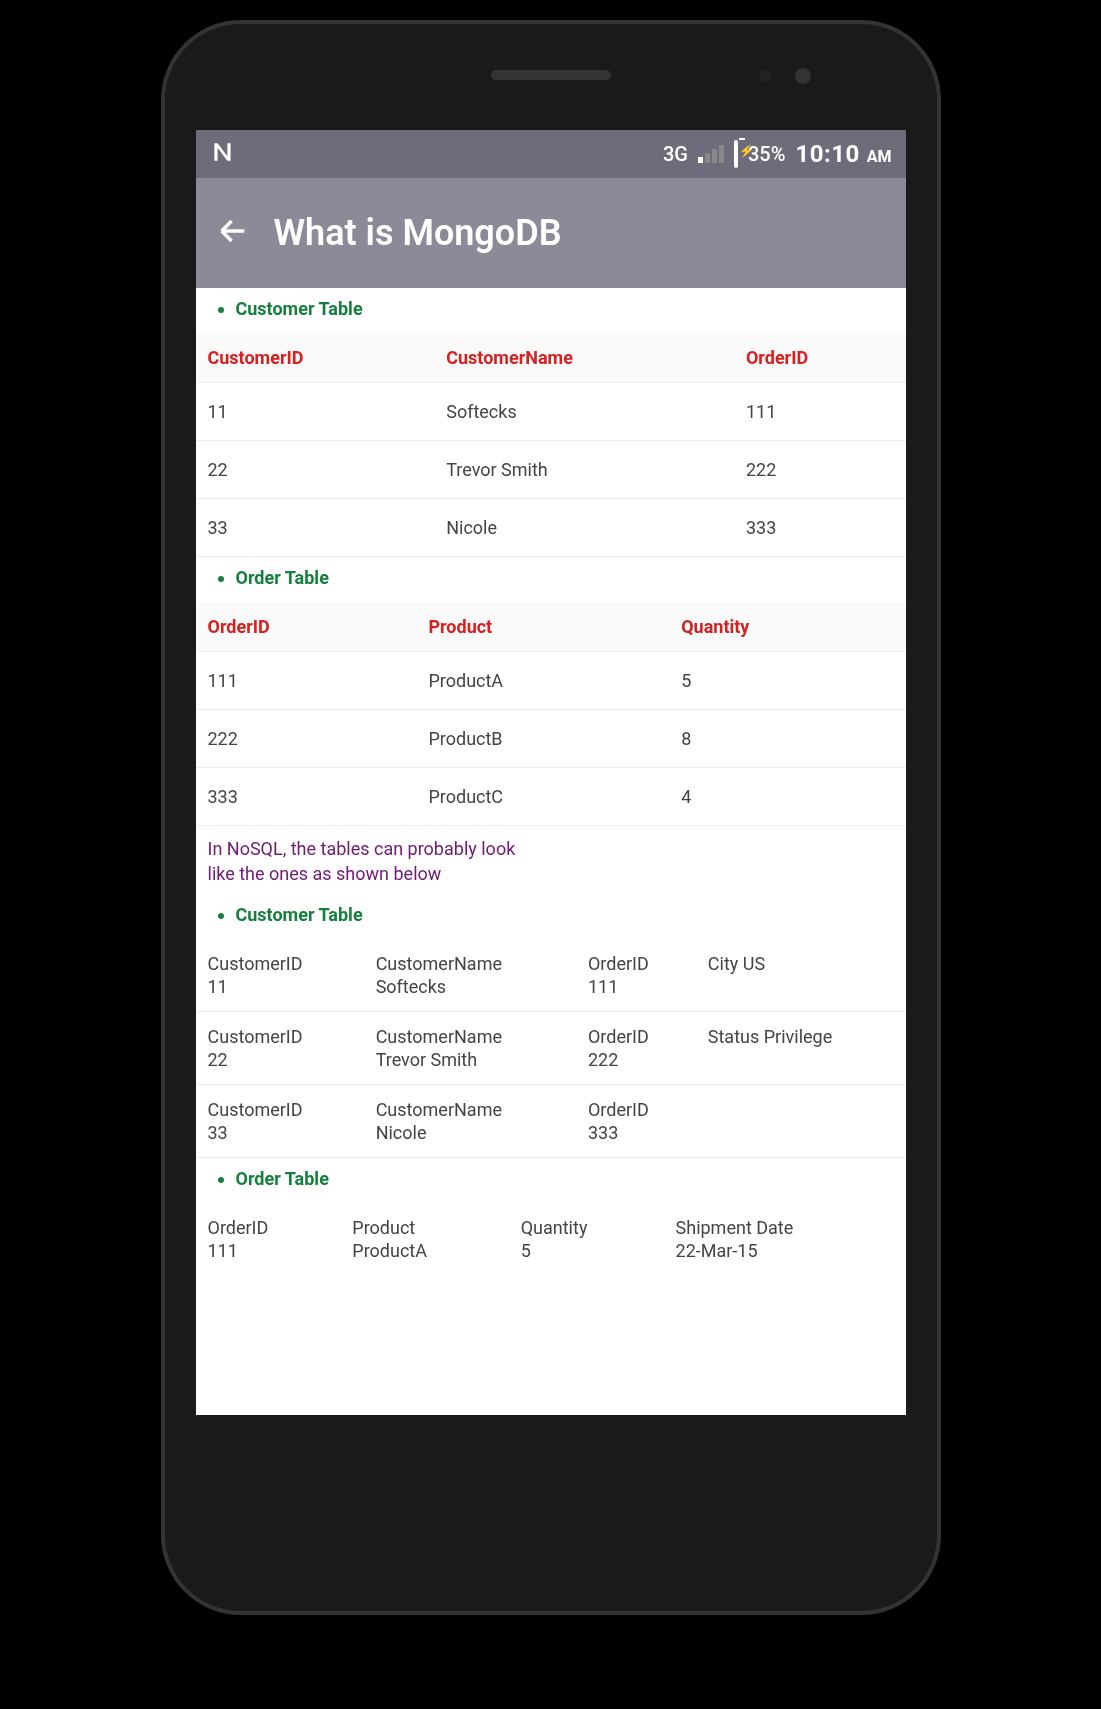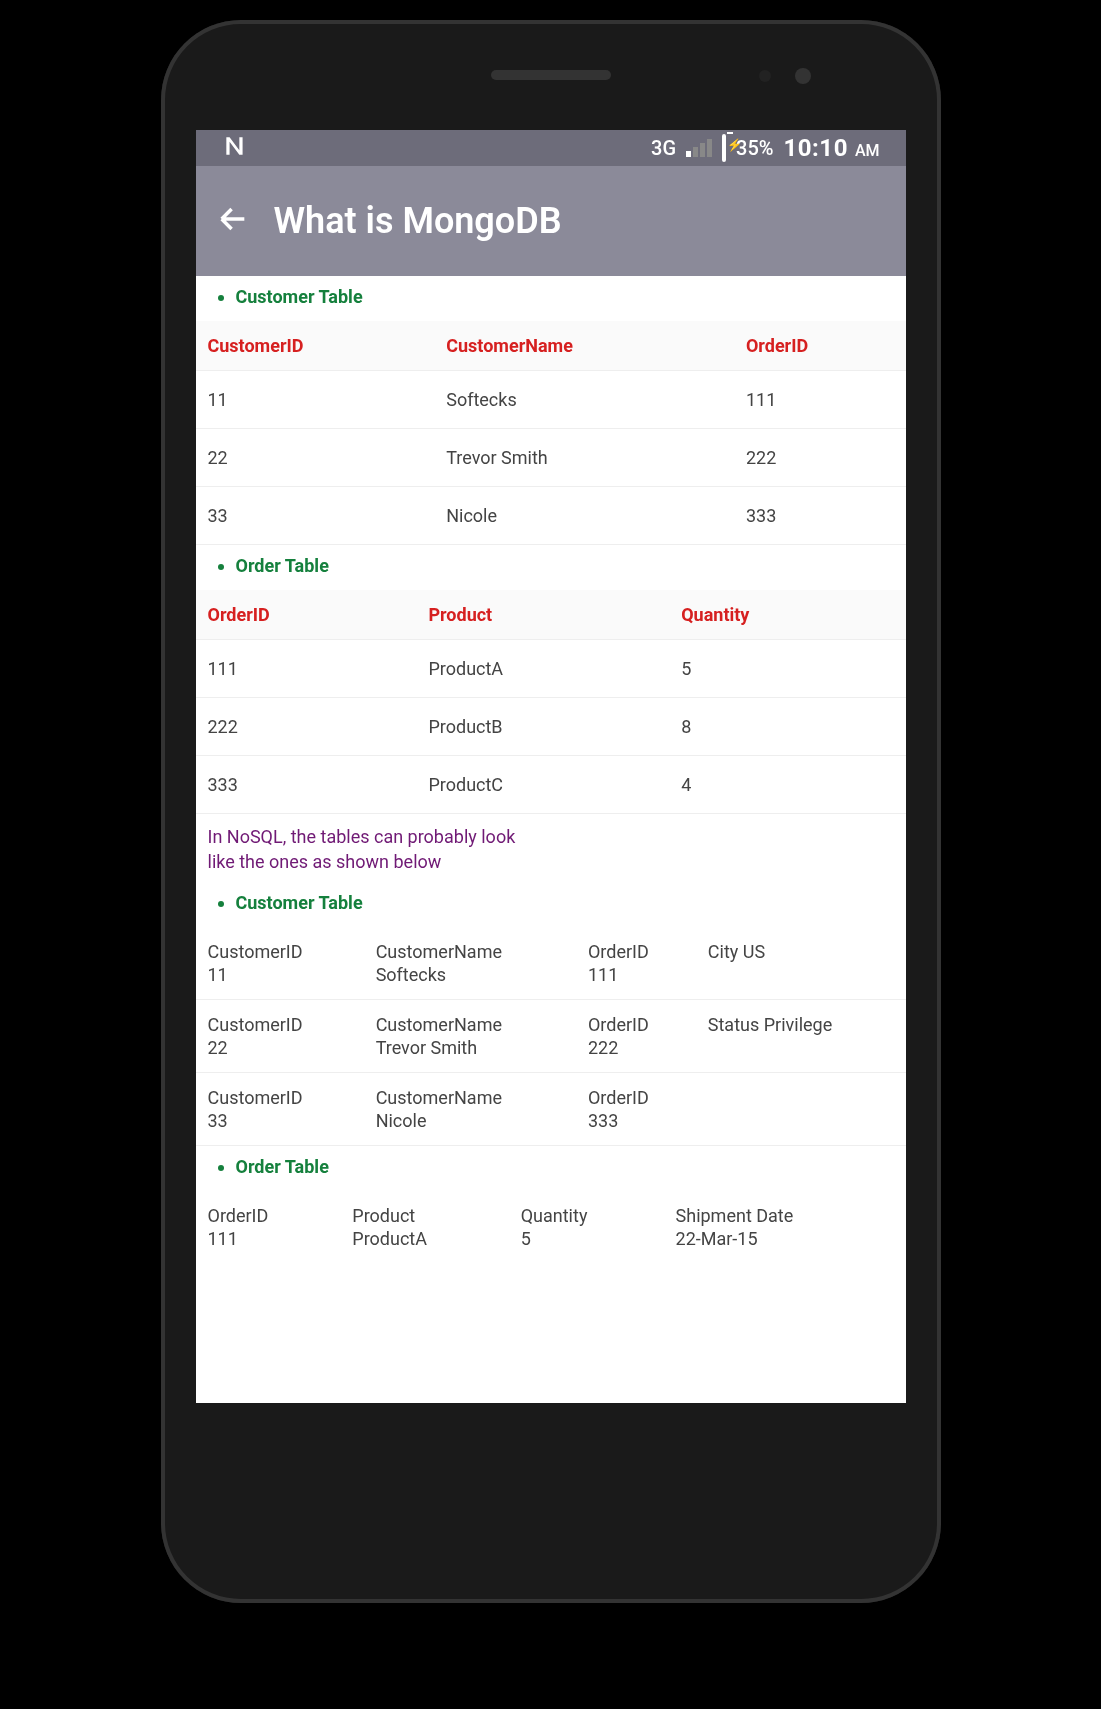--- a/index.html
+++ b/index.html
@@ -50,32 +50,32 @@
     border-radius: 50%;
   }
   .screen {
     width: 100%;
     background: #fff;
     overflow: hidden;
   }
   .statusbar {
     background: #6d6c7a;
     color: #fff;
-    height: 36px;
+    height: 48px;
     display: flex;
     align-items: center;
     justify-content: space-between;
-    padding: 0 26px;
+    padding: 0 14px;
     font-size: 20px;
     font-weight: 500;
   }
   .statusbar .left svg { width: 26px; height: 26px; fill: #fff; }
   .statusbar .right { display: flex; align-items: center; gap: 10px; }
   .statusbar .time { font-size: 24px; font-weight: 700; letter-spacing: 0.5px;}
-  .statusbar .ampm { font-size: 16px; margin-left: 2px;}
+  .statusbar .ampm { font-size: 16px; margin-left: 2px; font-weight: bold;}
   .signal { display:inline-flex; align-items:flex-end; gap:2px;}
   .signal span { display:inline-block; width:5px; background:#888;}
   .signal span:nth-child(1){height:6px;background:#fff;}
   .signal span:nth-child(2){height:10px;}
   .signal span:nth-child(3){height:14px;}
   .signal span:nth-child(4){height:18px;}
   .battery-icon { position:relative; width:14px; height:22px; border:2px solid #fff; border-radius:2px;}
   .battery-icon::before{content:"";position:absolute;top:-4px;left:3px;width:6px;height:2px;background:#fff;}
   .battery-icon::after{content:"";position:absolute;bottom:0;left:0;width:100%;height:35%;background:#fff;}
   .bolt{position:absolute;top:2px;left:3px;font-size:12px;color:#000;}

